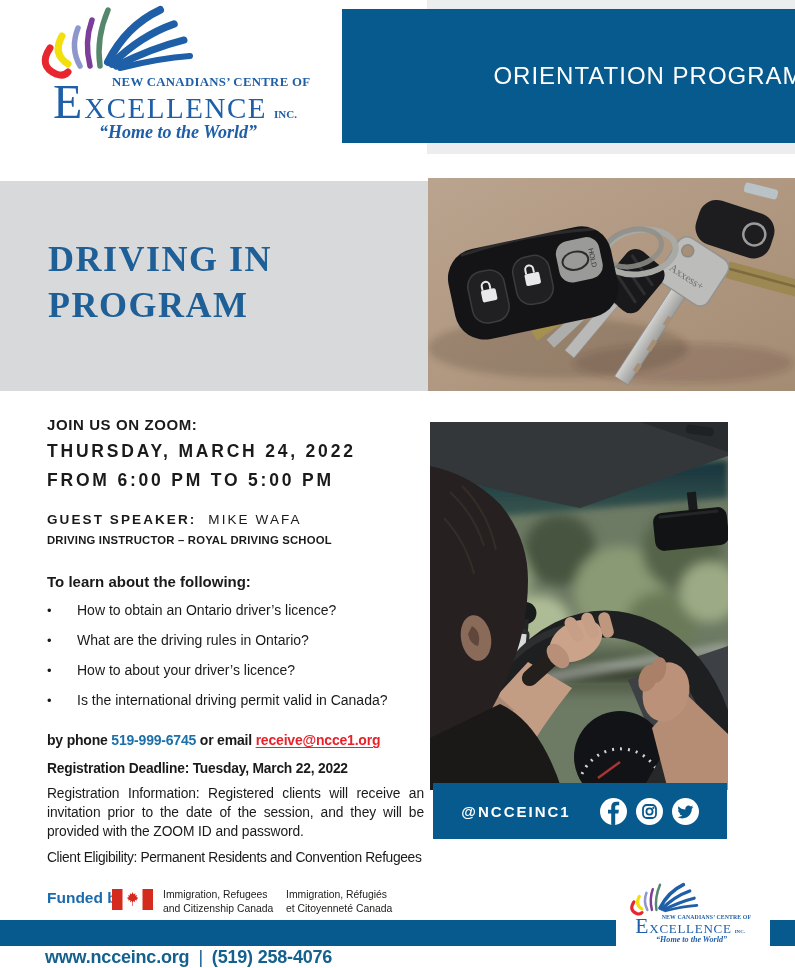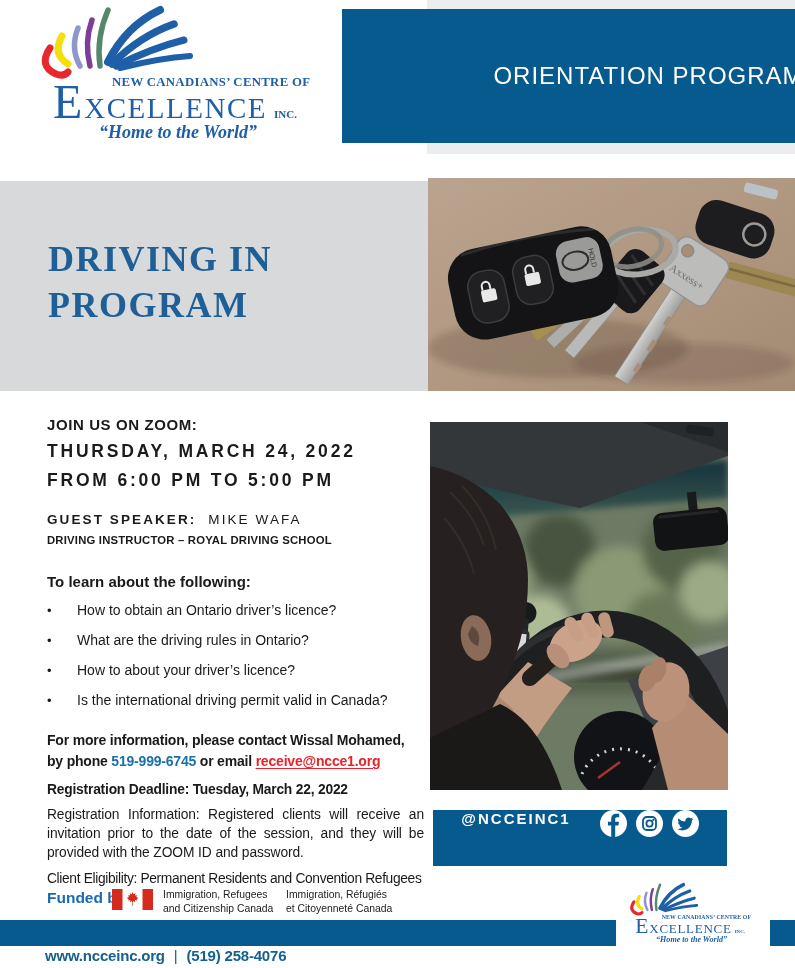--- a/index.html
+++ b/index.html
@@ -50,40 +50,40 @@
   .contact-block { margin-top:20px; font-size:14px; font-weight:700; line-height:21px; letter-spacing:-.2px; white-space:nowrap; }
   .phone-link { color:#1C6FA9; }
   .email-link { color:#E8222B; text-decoration:underline; text-decoration-color:#E8222B; text-underline-offset:2px; }
   .deadline { margin-top:10px; font-size:13.8px; font-weight:600; letter-spacing:-.2px; white-space:nowrap; }
   .reg-info { margin-top:8px; font-size:13.8px; font-weight:400; line-height:19px; text-align:justify; letter-spacing:-.1px; }
   .eligibility { margin-top:9px; font-size:13.8px; font-weight:400; letter-spacing:-.35px; white-space:nowrap; }
 
   
   .driving-photo { position:absolute; left:430px; top:422px; width:298px; height:368px; }
   .social-banner {
-    position:absolute; left:433px; top:810px; width:294px; height:56px; background:#075A8D;
-    display:flex; align-items:flex-start; justify-content:center; gap:29px;
+    position:absolute; left:433px; top:783px; width:294px; height:56px; background:#075A8D;
+    display:flex; align-items:center; justify-content:center; gap:29px;
   }
   .social-handle { color:#fff; font-size:15px; font-weight:700; letter-spacing:2px; }
   .s-icons { display:flex; gap:9px; }
   .s-icon { width:27px; height:27px; border-radius:50%; background:#fff; overflow:hidden; }
   .s-icon svg { display:block; width:27px; height:27px; }
 
   
   .funded-label { position:absolute; left:47px; top:889px; font-size:15.5px; font-weight:600; color:#1A6BAD; }
   .flag { position:absolute; left:112px; top:889px; }
   .ircc { position:absolute; top:888px; font-size:10.4px; line-height:13.5px; color:#1c1c1a; }
   .ircc-en { left:163px; }
   .ircc-fr { left:286px; }
   .bottom-bar { position:absolute; left:0; top:920px; width:795px; height:26px; background:#075A8D; }
   .footer-logo-box { position:absolute; left:616px; top:876px; width:154px; height:92px; background:#fff; }
   .logo-footer { position:absolute; left:8px; top:6px; transform:scale(.45); transform-origin:top left; }
   .footer-line {
     position:absolute; left:45px; top:947px; display:flex; gap:9px; align-items:baseline;
-    font-size:15px; font-weight:700; color:#14608F; letter-spacing:-.2px;
+    font-size:18px; font-weight:700; color:#14608F; letter-spacing:-.2px;
   }
   .footer-sep { font-weight:400; }
 </style>
 </head>
 <body>
 
 <div class="page">
 
   <div class="top-strip"></div>
 
@@ -218,21 +218,20 @@
         <li>
           <span>How to about your driver’s licence?</span>
         </li>
 
         <li>
           <span>Is the international driving permit valid in Canada?</span>
         </li>
       </ul>
 
     <div class="contact-block">
-      <div>For more information, please contact Wissal Mohamed,</div>
       <div>
         <span>by phone</span>
         <span class="phone-link">519-999-6745</span>
         <span>or email</span>
         <span class="email-link">receive@ncce1.org</span>
       </div>
     </div>
     <div class="deadline">Registration Deadline: Tuesday, March 22, 2022</div>
     <div class="reg-info">Registration Information: Registered clients will receive an invitation prior to the date of the session, and they will be provided with the ZOOM ID and password.</div>
     <div class="eligibility">Client Eligibility: Permanent Residents and Convention Refugees</div>

